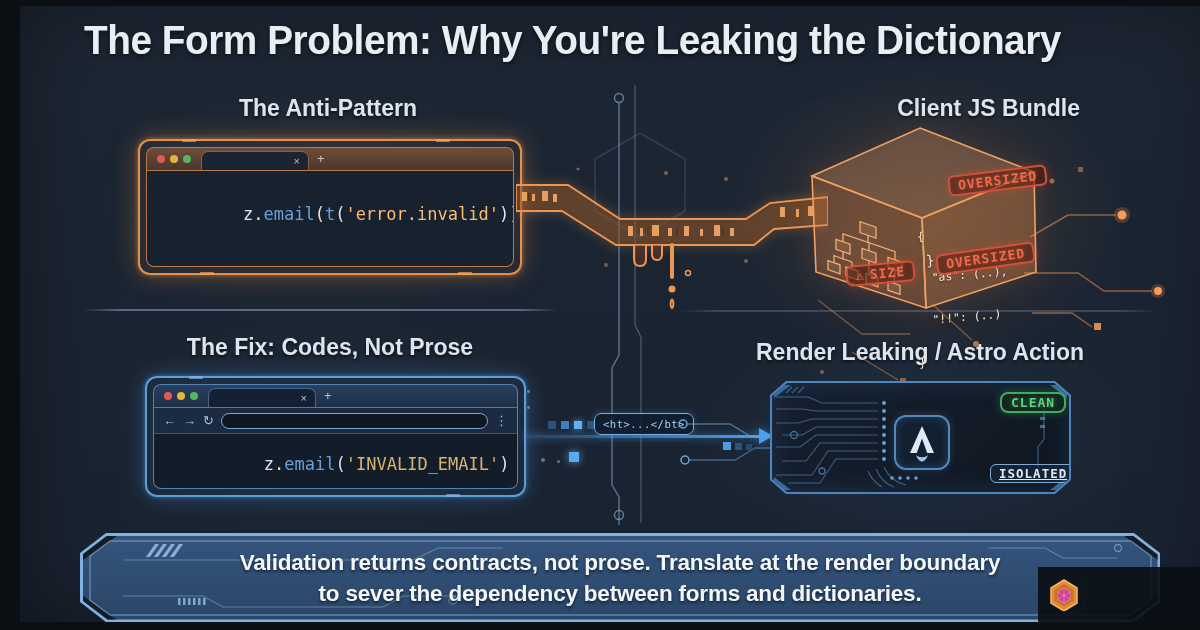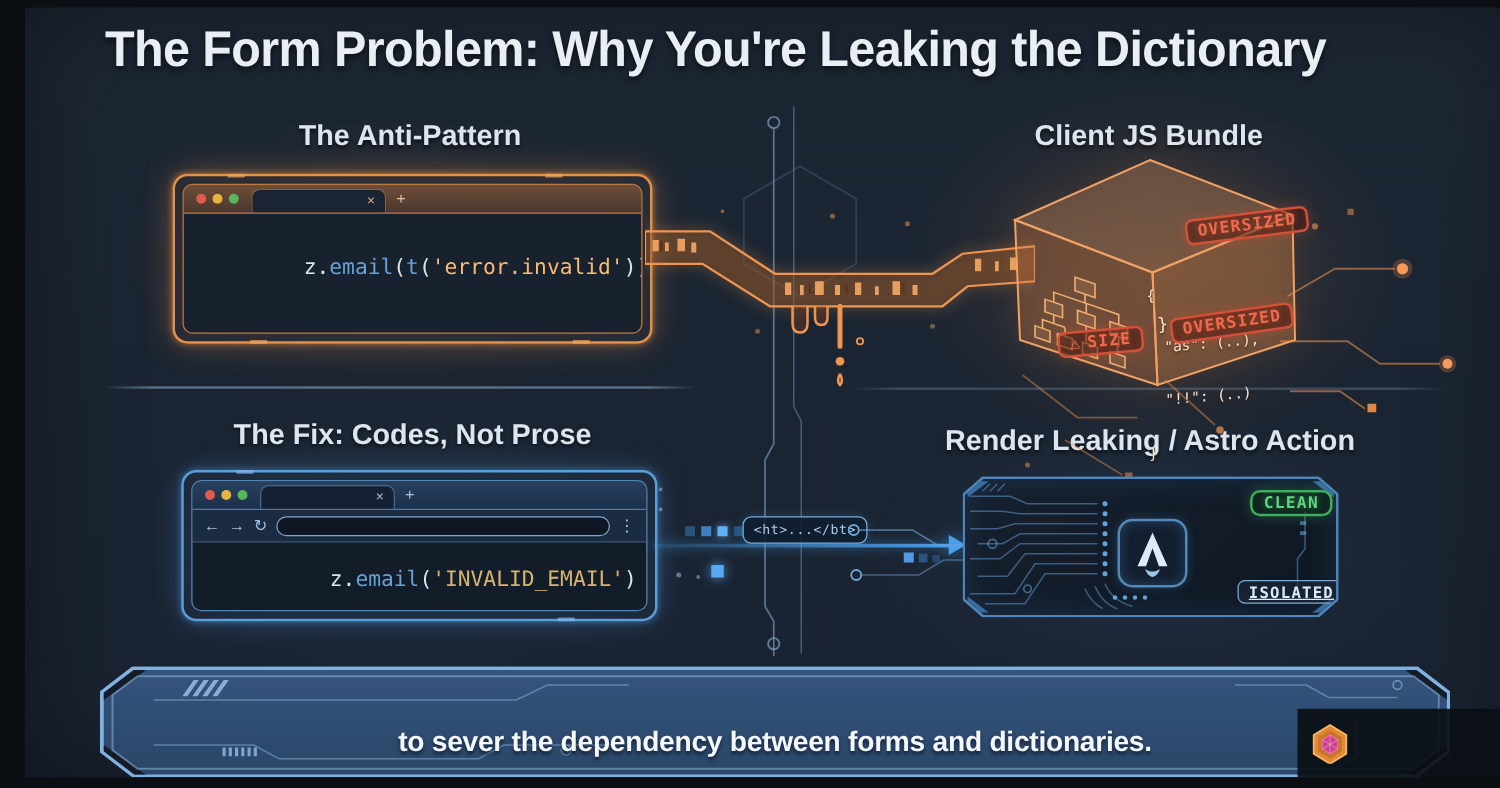--- a/index.html
+++ b/index.html
@@ -18,21 +18,21 @@
   .abs{position:absolute;}
   .strip{left:0;width:100%;background:#0b0e13;}
   .title{
     left:64px;top:18px;width:1100px;font-size:40px;font-weight:700;color:#e9eef5;
     letter-spacing:-.5px;transform:scaleX(.97);transform-origin:left;
     text-shadow:0 2px 5px rgba(0,0,0,.6);white-space:nowrap;
   }
   .sec-h{text-align:center;font-weight:700;font-size:23px;color:#dde5ee;
     text-shadow:0 2px 3px rgba(0,0,0,.55);white-space:nowrap;}
   .h-anti{left:118px;top:95px;width:380px;}
-  .h-bundle{left:738px;top:95px;width:322px;}
+  .h-bundle{left:738px;top:95px;width:322px;text-align:right;}
   .h-fix{left:118px;top:334px;width:384px;}
   .h-boundary{left:718px;top:339px;width:364px;}
 
   
   .win-outer{border-radius:12px;}
   .win-outer.orange{
     left:118px;top:139px;width:380px;height:132px;
     border:2px solid rgba(240,150,75,.95);
     box-shadow:0 0 24px rgba(240,150,70,.35),0 0 5px rgba(240,150,70,.55);
     background:rgba(240,150,70,.06);
@@ -435,20 +435,21 @@
           <rect x="95" y="62" width="2.5" height="7"></rect>
             <rect x="100" y="62" width="2.5" height="7"></rect>
           <rect x="105" y="62" width="2.5" height="7"></rect>
             <rect x="110" y="62" width="2.5" height="7"></rect>
           <rect x="115" y="62" width="2.5" height="7"></rect>
             <rect x="120" y="62" width="2.5" height="7"></rect>
         </g>
         <circle cx="370" cy="64" r="4" fill="none" stroke="rgba(165,205,245,.5)" stroke-width="1.3"></circle>
         <circle cx="1035" cy="12" r="3.5" fill="none" stroke="rgba(165,205,245,.5)" stroke-width="1.3"></circle>
       </svg>
+      <div class="abs banner-text bt1">Validation returns contracts, not prose. Translate at the render boundary</div>
       <div class="abs banner-text bt2">to sever the dependency between forms and dictionaries.</div>
     </div>
   </div>
 
   <div class="abs brand-box">
     <svg width="30" height="32" viewBox="0 0 30 32">
       <polygon points="15,1 28,9 28,24 15,32 2,24 2,9" fill="#e08a36" stroke="#f7b668" stroke-width="1.5"></polygon>
       <polygon points="15,5 24.5,11 24.5,22 15,28 5.5,22 5.5,11" fill="#c9762c"></polygon>
       <polygon points="15,9 21,13 21,20 15,24 9,20 9,13" fill="#cf3f8f" stroke="#e86ab0" stroke-width="1"></polygon>
       <path d="M15,9 V24 M9,13 L21,20 M21,13 L9,20" stroke="rgba(255,255,255,.35)" stroke-width=".8"></path>

